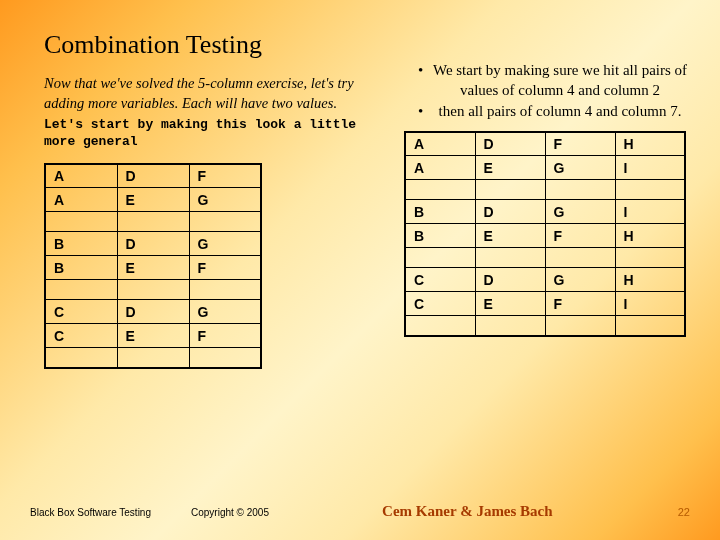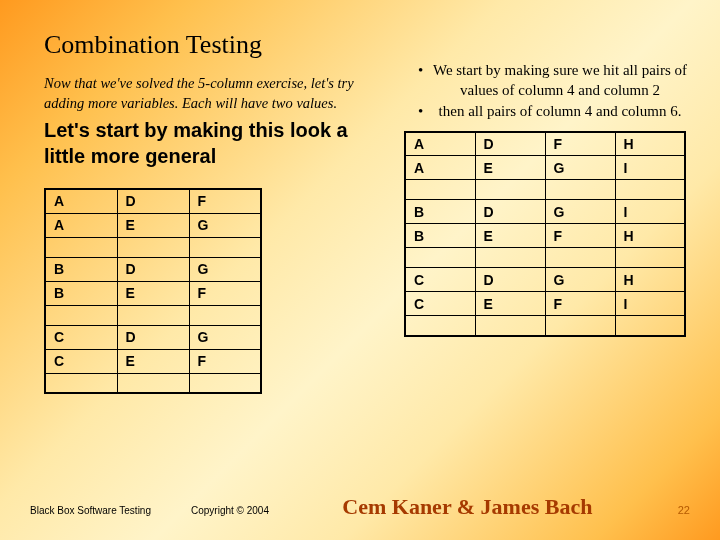--- a/index.html
+++ b/index.html
@@ -9,21 +9,21 @@
     background: linear-gradient(135deg, #ff9a1f 0%, #ffc04d 15%, #ffe9a8 40%, #fff4c9 55%, #ffe9a8 70%, #ffc04d 90%, #ff9a1f 100%);
     font-family: "Times New Roman", serif;
     position: relative;
     overflow: hidden;
   }
   .slide { padding: 30px 30px 0 44px; display: flex; gap: 30px; }
   .left-col { flex: 0 0 330px; }
   .right-col { flex: 1; padding-top: 30px; }
   .title { font-size: 26px; font-weight: normal; color: #000; margin-bottom: 14px; }
   .intro-italic { font-size: 14.5px; font-style: italic; line-height: 1.35; margin-bottom: 4px; }
-  .intro-bold { font-family: Liberation Sans, sans-serif; font-size: 20px; font-weight: bold; line-height: 1.3; margin-bottom: 19px; }
+  .intro-bold { font-family: Liberation Mono, monospace; font-size: 13px; font-weight: bold; line-height: 1.3; margin-bottom: 12px; }
   .right-intro { font-size: 15px; line-height: 1.35; margin-bottom: 10px; }
   .right-intro ul { list-style: none; padding-left: 14px; }
   .right-intro li { position: relative; padding-left: 12px; text-align: center; }
   .right-intro li::before { content: "•"; position: absolute; left: 0; }
   table.data { border-collapse: collapse; border: 2px solid #000; }
   table.data td {
     border: 1px solid #000;
     width: 72px;
     height: 24px;
     font-family: Arial, sans-serif;
@@ -46,21 +46,21 @@
     font-size: 10px;
     color: #000;
     justify-content: space-between;
   }
   .footer .f1 { flex: 0 0 auto; margin-right: 40px; }
   .footer .f2 { flex: 0 0 auto; }
   .footer .authors {
     flex: 1;
     text-align: center;
     font-family: "Comic Sans MS", cursive;
-    font-size: 22px;
+    font-size: 15px;
     font-weight: bold;
     color: #a63a00;
   }
   .footer .pagenum { flex: 0 0 auto; font-size: 11px; color: #b55a00; margin-left: 12px; }
 </style>
 </head>
 <body>
 
 <div class="slide">
   <div class="left-col">
@@ -114,21 +114,21 @@
             <td></td>
             <td></td>
           </tr>
         </tbody>
     </table>
   </div>
   <div class="right-col">
     <div class="right-intro">
       <ul>
         <li>We start by making sure we hit all pairs of values of column 4 and column 2</li>
-        <li>then all pairs of column 4 and column 6.</li>
+        <li>then all pairs of column 4 and column 7.</li>
       </ul>
     </div>
     <table class="data">
       <tbody>
           <tr>
             <td>A</td>
             <td>D</td>
             <td>F</td>
             <td>H</td>
           </tr>
@@ -180,16 +180,16 @@
             <td></td>
             <td></td>
           </tr>
         </tbody>
     </table>
   </div>
 </div>
 
 <div class="footer">
   <span class="f1">Black Box Software Testing</span>
-  <span class="f2">Copyright © 2004</span>
+  <span class="f2">Copyright © 2005</span>
   <span class="authors">Cem Kaner &amp; James Bach</span>
   <span class="pagenum">22</span>
 </div>
 
 </body></html>

